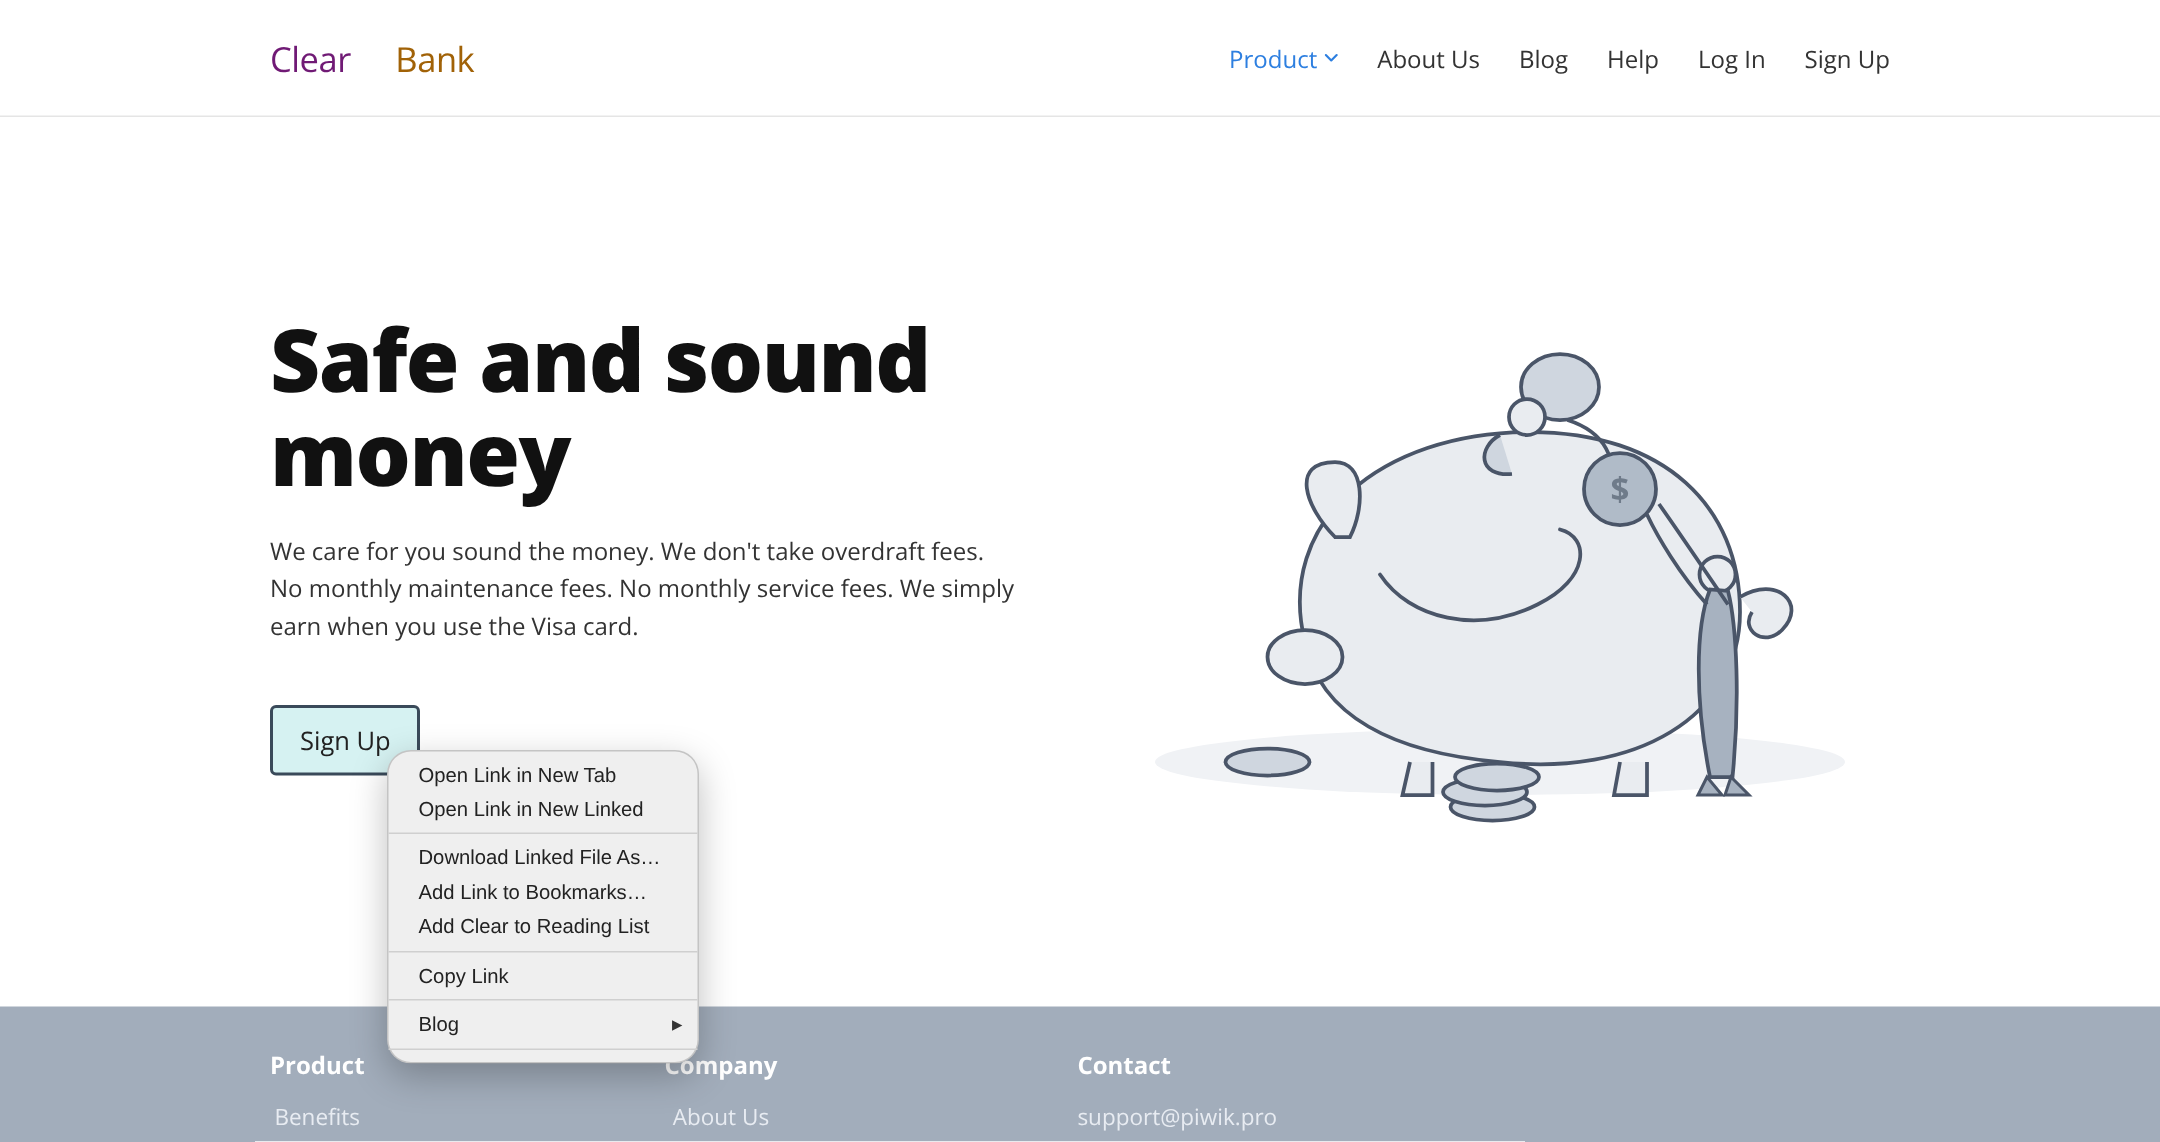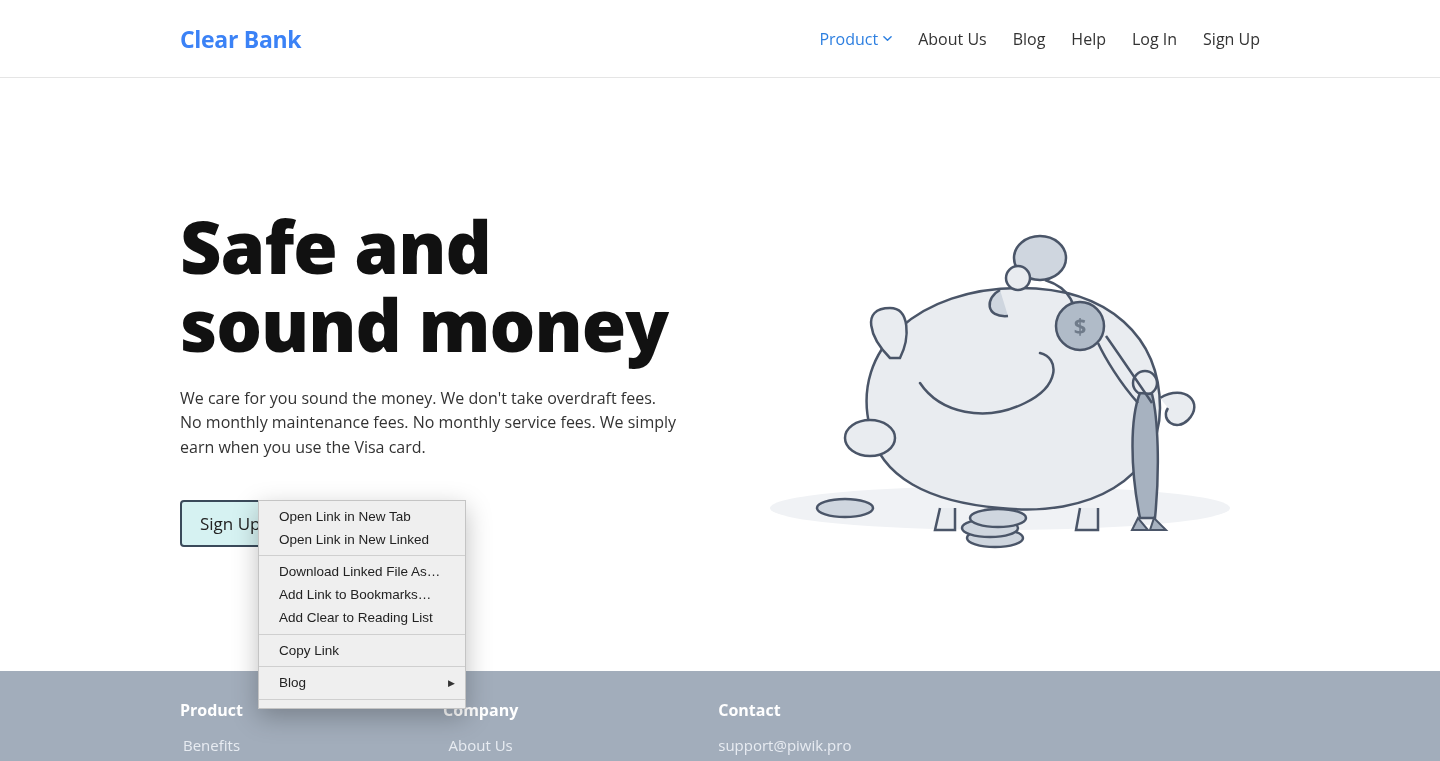--- a/index.html
+++ b/index.html
@@ -18,22 +18,22 @@
   display: flex;
   align-items: center;
   justify-content: space-between;
   padding: 0 180px;
 }
 .logo {
   font-size: 23px;
   font-weight: 700;
   letter-spacing: -0.3px;
 }
-.logo .clear { color: #3b82f6; font-weight: 700; }
-.logo .bank { color: #3b82f6; font-weight: 700; }
+.logo .clear { color: #701a75; font-weight: 400; }
+.logo .bank { color: #a16207; font-weight: 400; margin-left: 24px; }
 .nav {
   display: flex;
   align-items: center;
   gap: 26px;
 }
 .nav a {
   text-decoration: none;
   color: #333;
   font-size: 16px;
   cursor: pointer;
@@ -52,21 +52,21 @@
 .hero {
   display: flex;
   padding: 130px 180px 0 180px;
   justify-content: space-between;
   align-items: flex-start;
 }
 .hero-text {
   flex: 0 0 520px;
 }
 .hero-title {
-  font-size: 72px;
+  font-size: 58px;
   font-weight: 800;
   line-height: 1.08;
   color: #111;
   letter-spacing: -1px;
   margin-bottom: 22px;
 }
 .hero-desc {
   font-size: 16px;
   line-height: 1.55;
   color: #333;
@@ -120,21 +120,21 @@
   text-align: center;
 }
 
 .context-menu {
   position: absolute;
   left: 258px;
   top: 500px;
   width: 208px;
   background: #efefef;
   border: 1px solid rgba(0,0,0,0.18);
-  border-radius: 0;
+  border-radius: 16px;
   box-shadow: 0 8px 24px rgba(0,0,0,0.25);
   font-size: 13.5px;
   color: #222;
   padding: 4px 0;
   font-family: -apple-system, BlinkMacSystemFont, "Helvetica Neue", sans-serif;
 }
 .context-menu .cm-item {
   padding: 2.5px 20px;
   cursor: default;
   position: relative;

